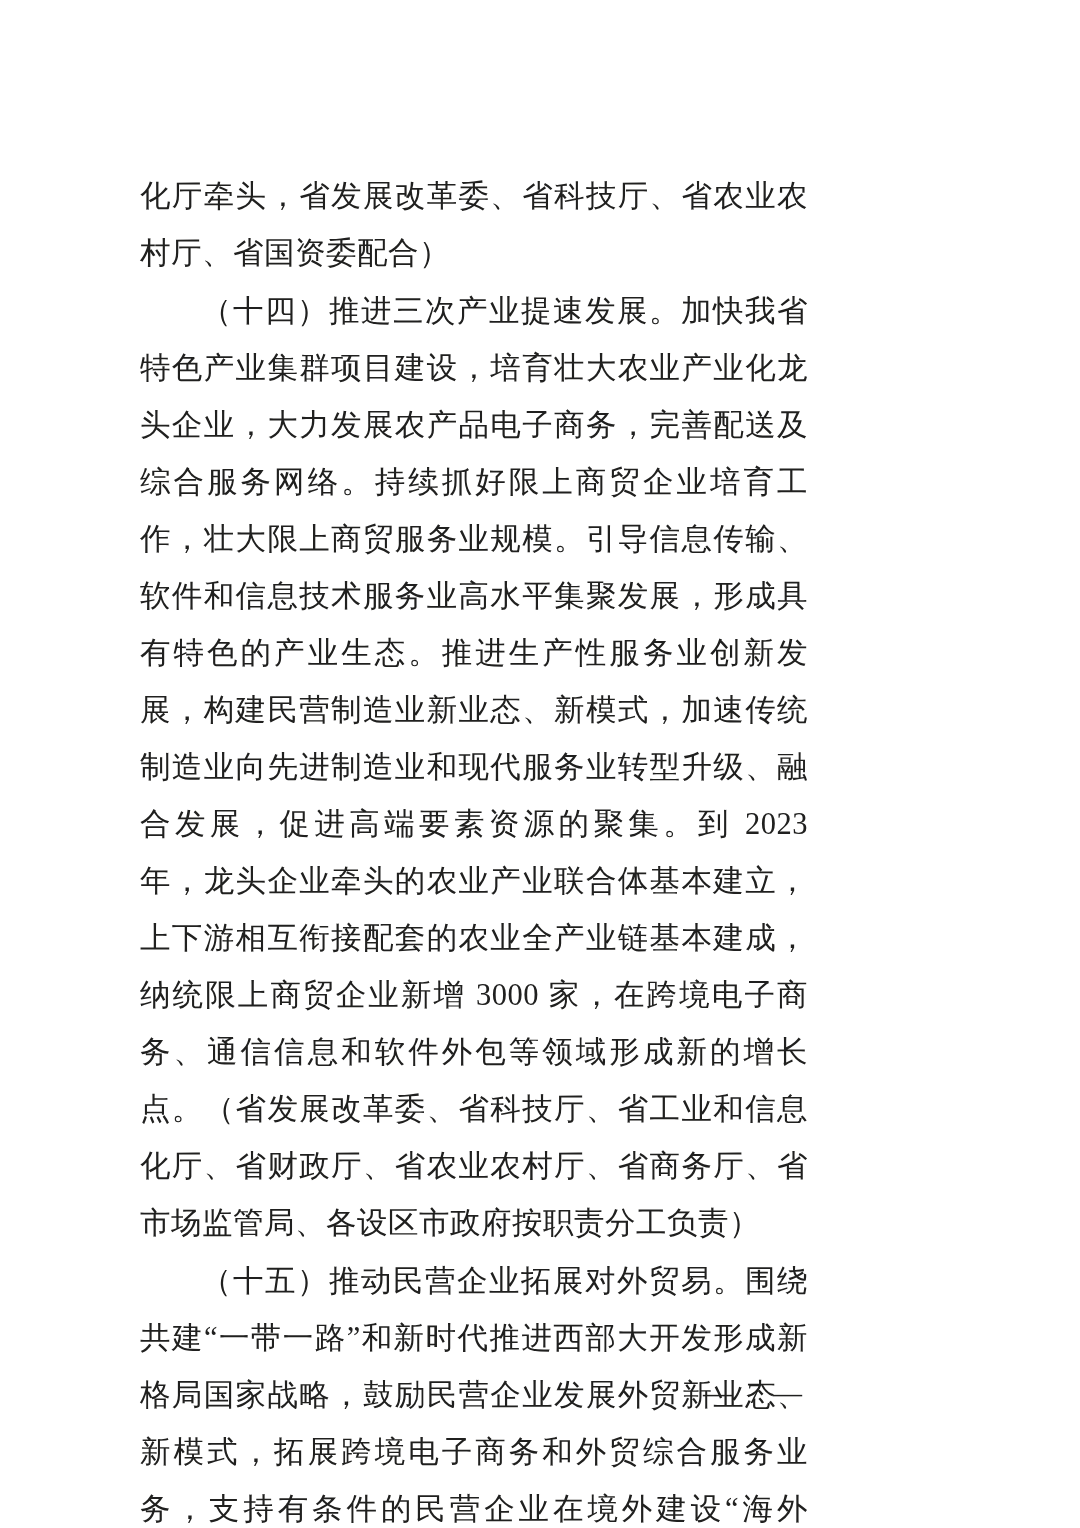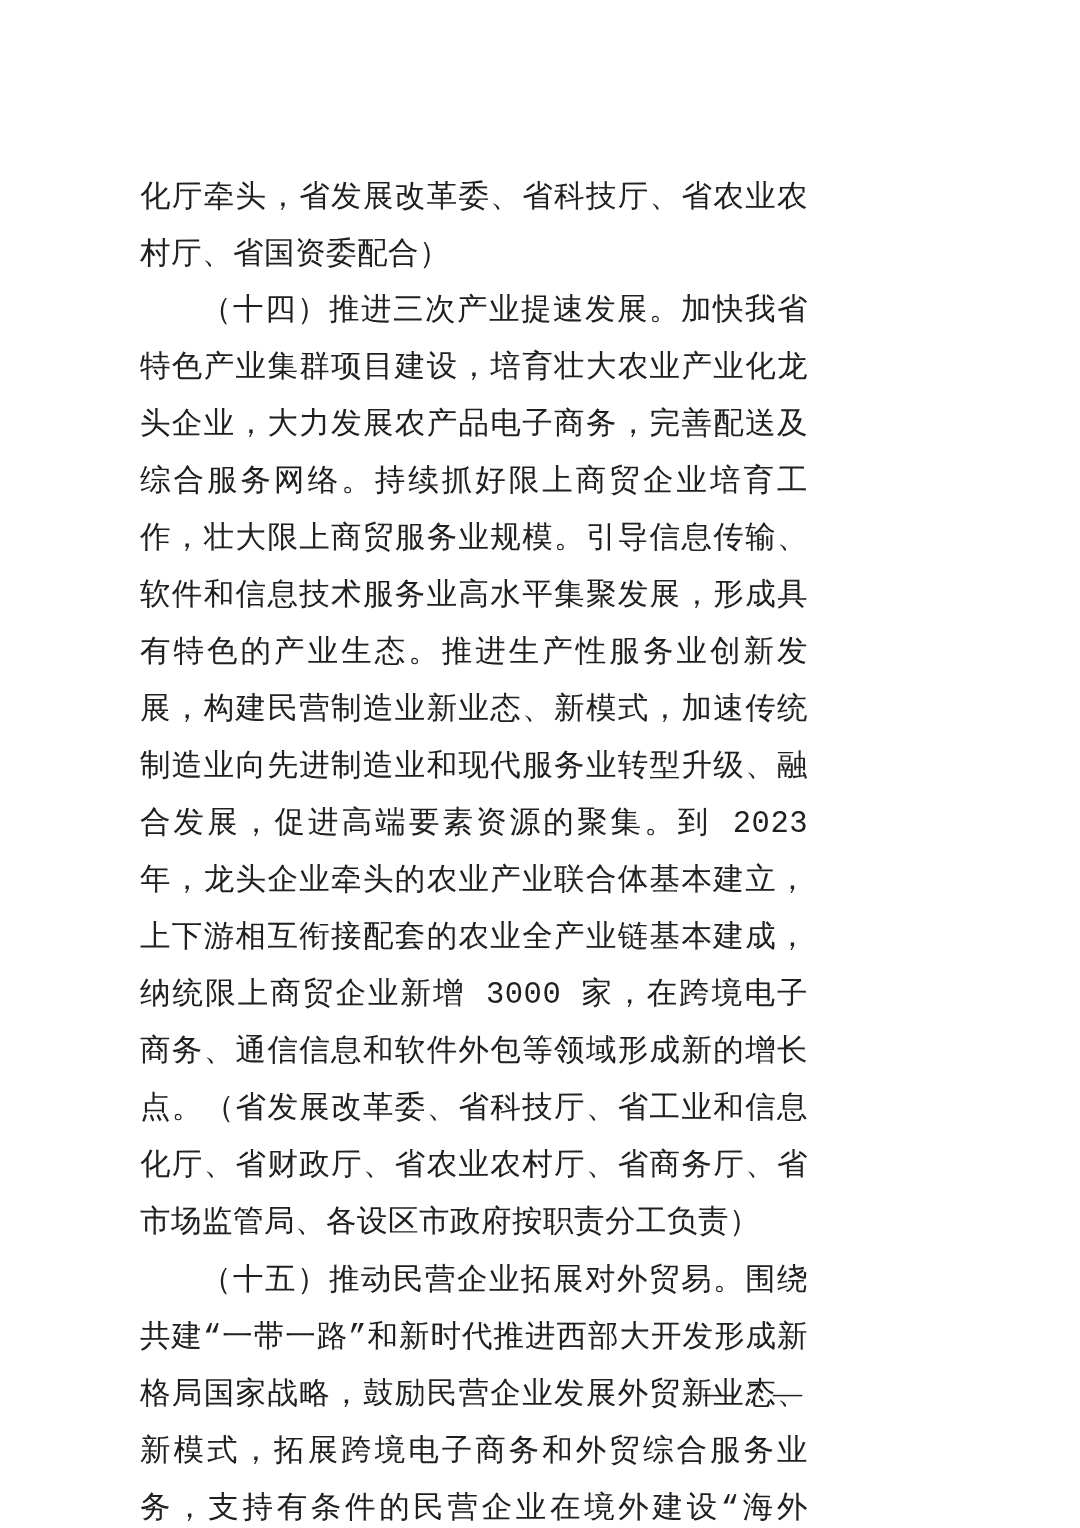--- a/index.html
+++ b/index.html
@@ -28,21 +28,20 @@
     text-align: justify;
     text-justify: inter-ideograph;
     color: #20201f;
   }
   .para {
     margin: 0;
     padding: 0;
   }
   .para + .para {
     margin-top: 1px;
-    font-family: Liberation Mono, monospace;
   }
   .indent {
     text-indent: 61px;
   }
   .footer {
     position: absolute;
     left: 0;
     right: 128px;
     bottom: 118px;
     text-align: right;

